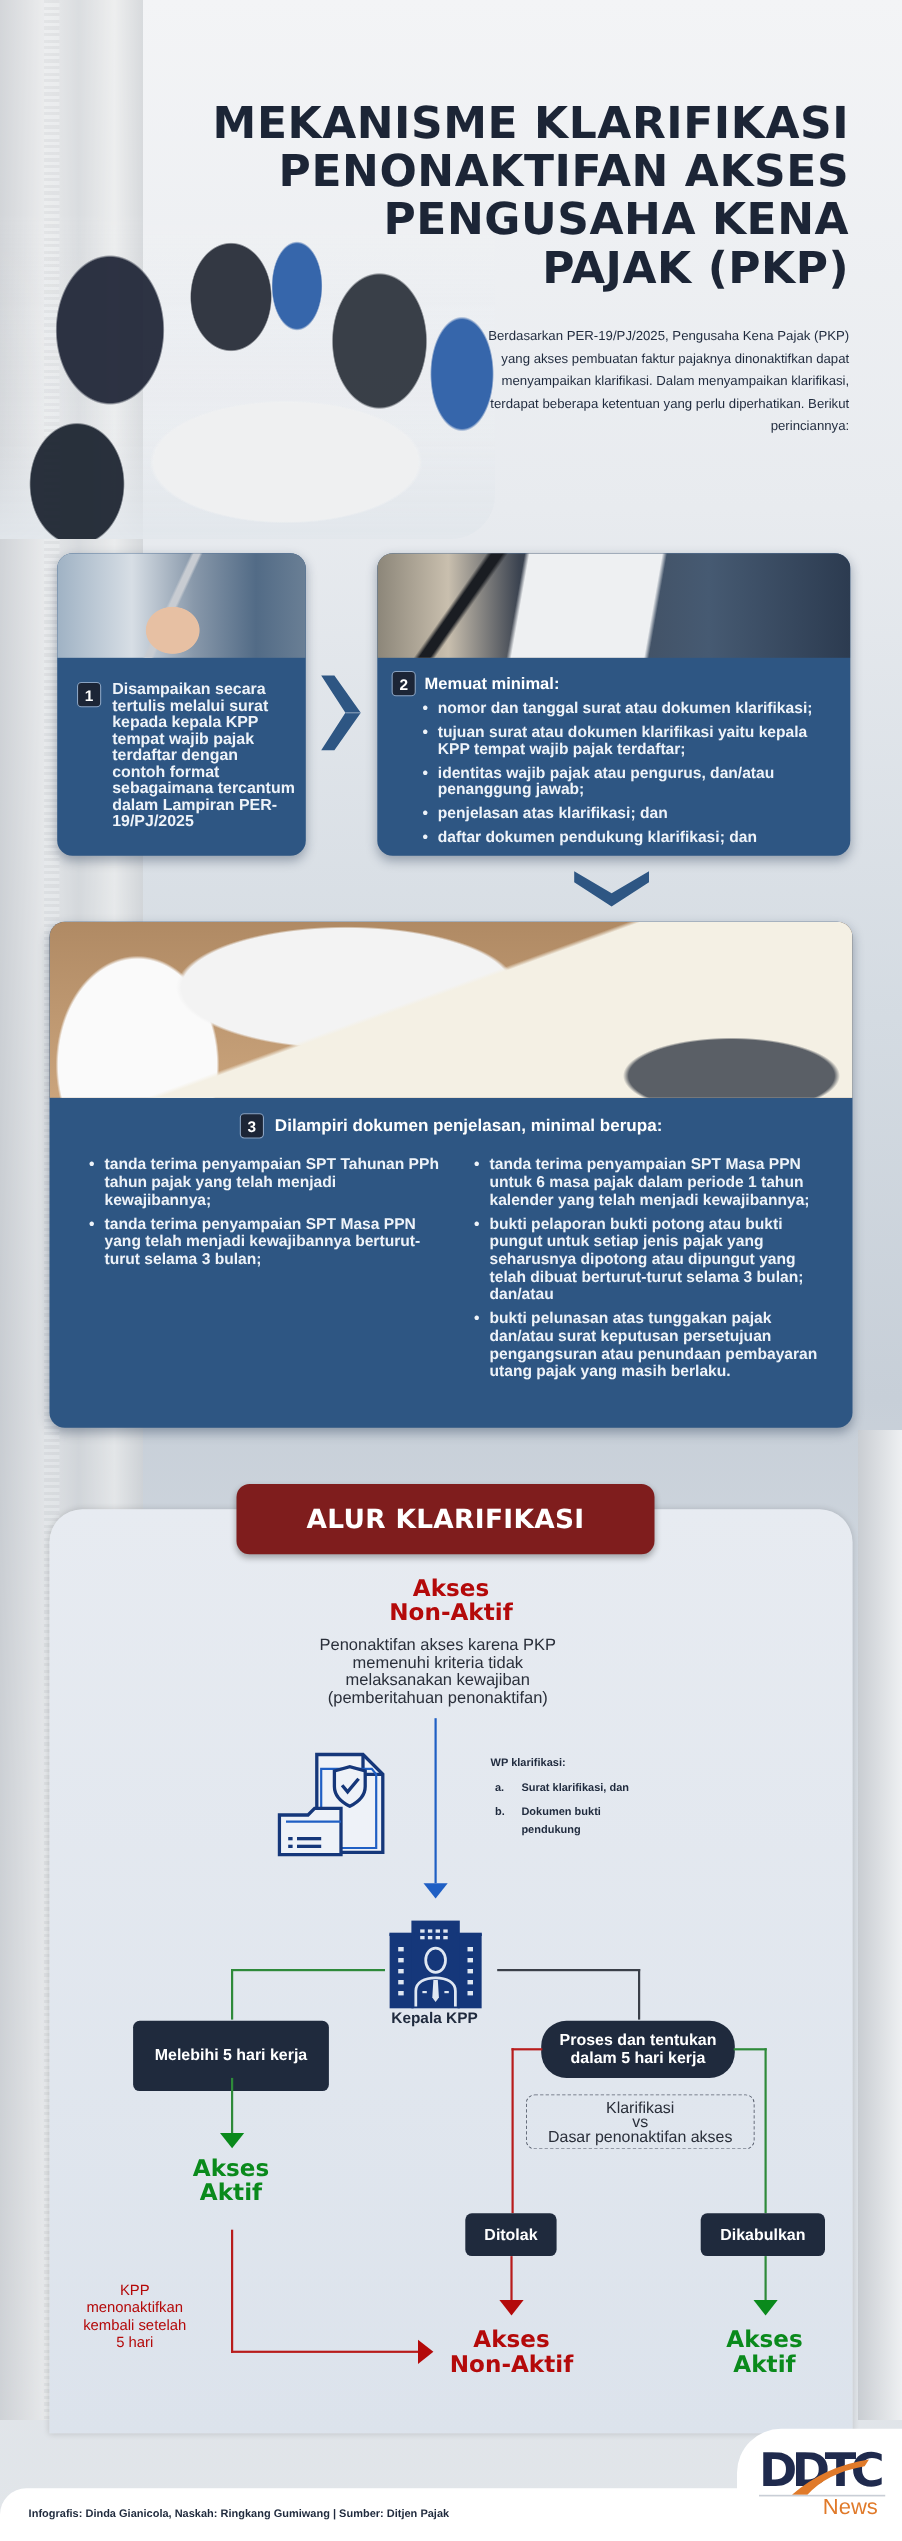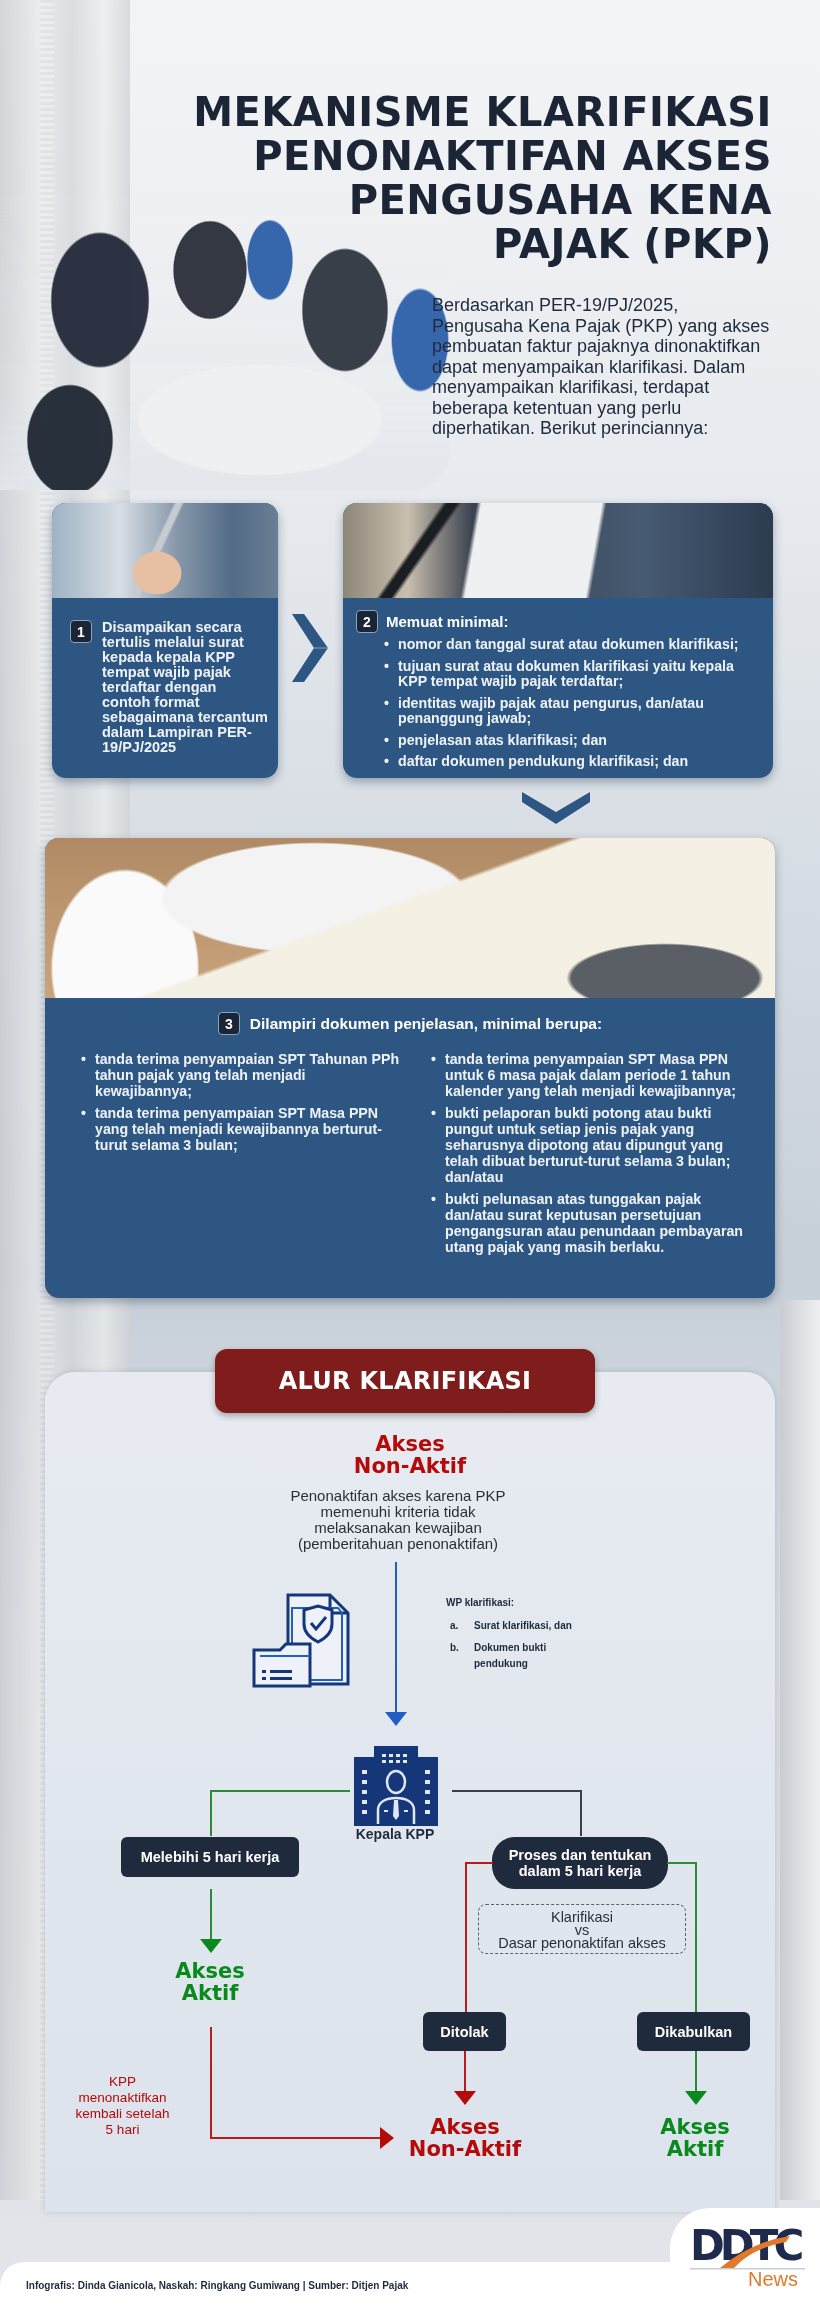--- a/index.html
+++ b/index.html
@@ -46,21 +46,21 @@
   .title {
     position: absolute; right: 48px; top: 90px; width: 640px;
     text-align: right;
     font-family: "DejaVu Sans", sans-serif;
     font-weight: 900; font-size: 40px; line-height: 44px;
     color: #1c2536; letter-spacing: 0.5px;
   }
   .title span { display: block; }
   .intro {
     position: absolute; right: 48px; top: 295px; width: 340px;
-    font-size: 18px; line-height: 20.5px; color: #1f2a3d;
+    text-align: right; font-size: 12px; line-height: 20.5px; color: #1f2a3d;
   }
 
   
   .card {
     position: absolute; background: #2e5683; border-radius: 14px; overflow: hidden;
     box-shadow: 0 4px 10px rgba(20,40,70,0.35); color: #fff;
   }
   .card .photo { width: 100%; position: relative; }
   .num-badge {
     display: inline-flex; align-items: center; justify-content: center;
@@ -326,21 +326,21 @@
   <ellipse cx="42" cy="38" rx="9" ry="11" fill="none" stroke="#dfe7f2" stroke-width="2.5"></ellipse>
   <path d="M24 80 V66 C24 58 32 54 42 54 C52 54 60 58 60 66 V80" fill="none" stroke="#dfe7f2" stroke-width="2.5"></path>
   <path d="M40 56 L44 56 L45 72 L42 76 L39 72 Z" fill="#dfe7f2"></path>
   <rect x="30" y="66" width="4" height="2" fill="#dfe7f2"></rect>
     <rect x="50" y="66" width="4" height="2" fill="#dfe7f2"></rect>
 </svg>
 <div class="kpp-label">Kepala KPP</div>
 
 <div class="line h g" style="left:210px; top:1790px; width:140px;"></div>
 <div class="line v g" style="left:210px; top:1790px; height:46px;"></div>
-<div class="box" style="left:121px; top:1837px; width:178px; height:40px;">Melebihi 5 hari kerja</div>
+<div class="box" style="left:121px; top:1837px; width:178px; height:64px;">Melebihi 5 hari kerja</div>
 <div class="line v g" style="left:210px; top:1889px; height:52px;"></div>
 <div class="arrow-down" style="left:200px; top:1939px; color:#0a8a1c;"></div>
 <div class="status green" style="left:150px; top:1960px; width:120px;">
   <span>Akses</span>
   <span>Aktif</span>
 </div>
 <div class="line v r" style="left:210px; top:2027px; height:112px;"></div>
 <div class="line h r" style="left:210px; top:2137px; width:170px;"></div>
 <div class="arrow-right" style="left:380px; top:2127px; color:#b40a0a;"></div>
 <p class="kpp-note">KPP menonaktifkan kembali setelah 5 hari</p>

